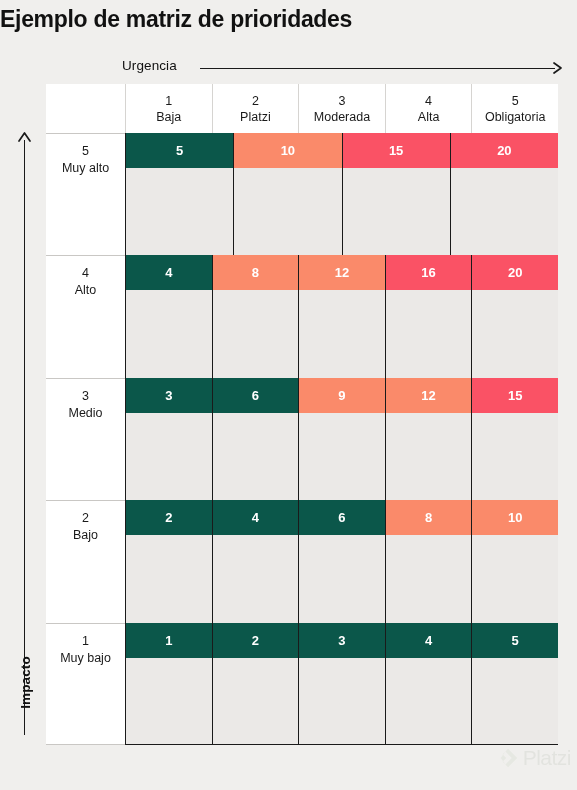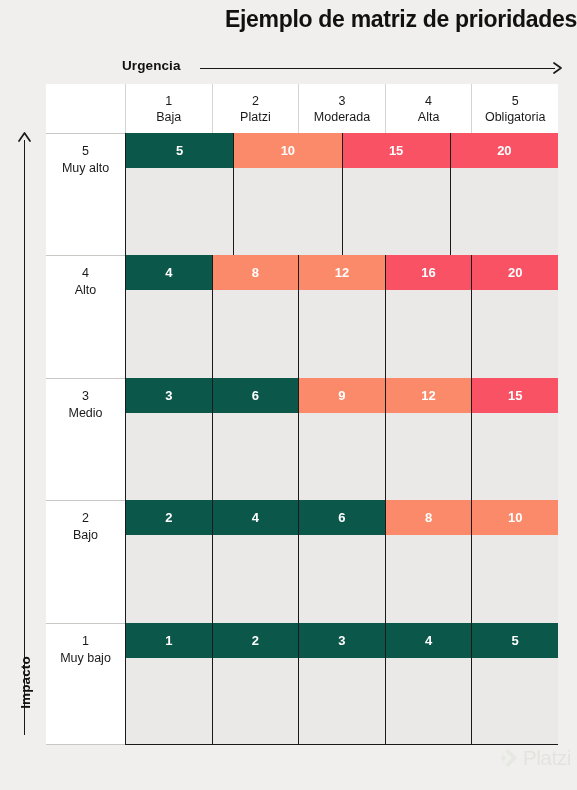--- a/index.html
+++ b/index.html
@@ -15,41 +15,41 @@
     position: relative;
     overflow: hidden;
   }
 
   
   .page-title {
     position: absolute;
     top: 6px;
     left: 0;
     width: 577px;
-    text-align: right;
+    text-align: left;
     font-size: 23px;
     font-weight: bold;
     letter-spacing: -0.3px;
     color: #111111;
   }
 
   
   .urgencia-axis {
     position: absolute;
     top: 58px;
     left: 122px;
     width: 440px;
     height: 22px;
   }
   .urgencia-label {
     position: absolute;
     left: 0;
     top: 0;
     font-size: 13.5px;
-    font-weight: bold;
+    font-weight: normal;
     color: #111111;
     letter-spacing: 0.1px;
   }
   .urgencia-line {
     position: absolute;
     left: 78px;
     top: 10px;
     width: 355px;
     height: 0;
     border-top: 1.6px solid #1a1a1a;

